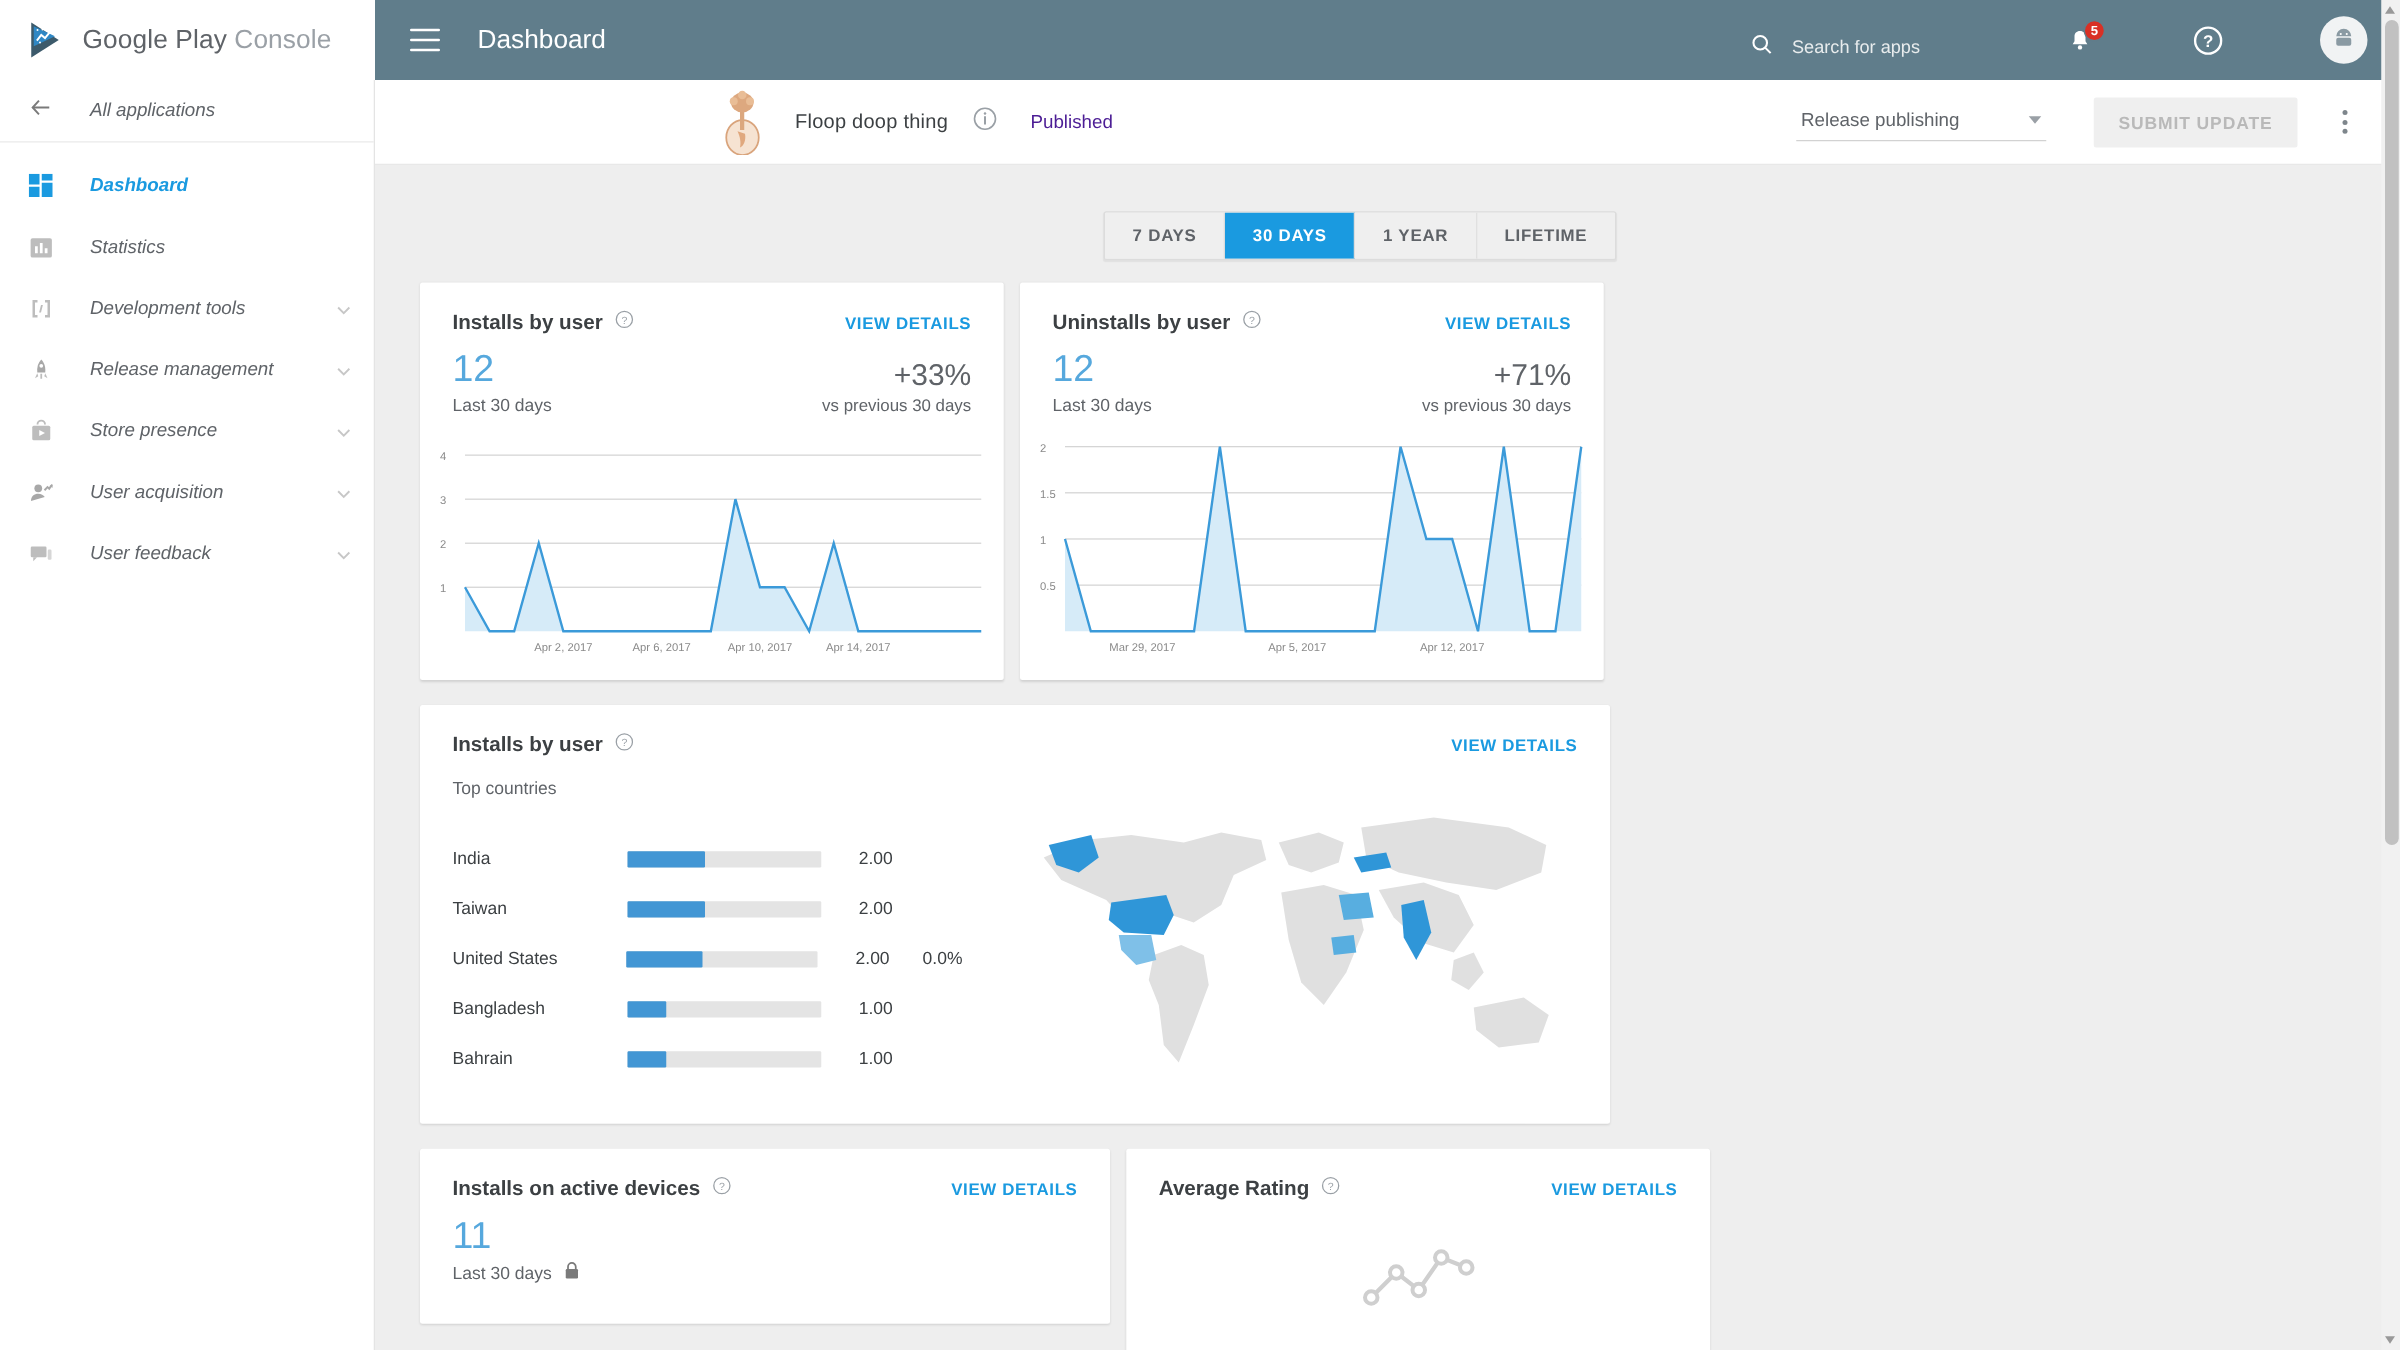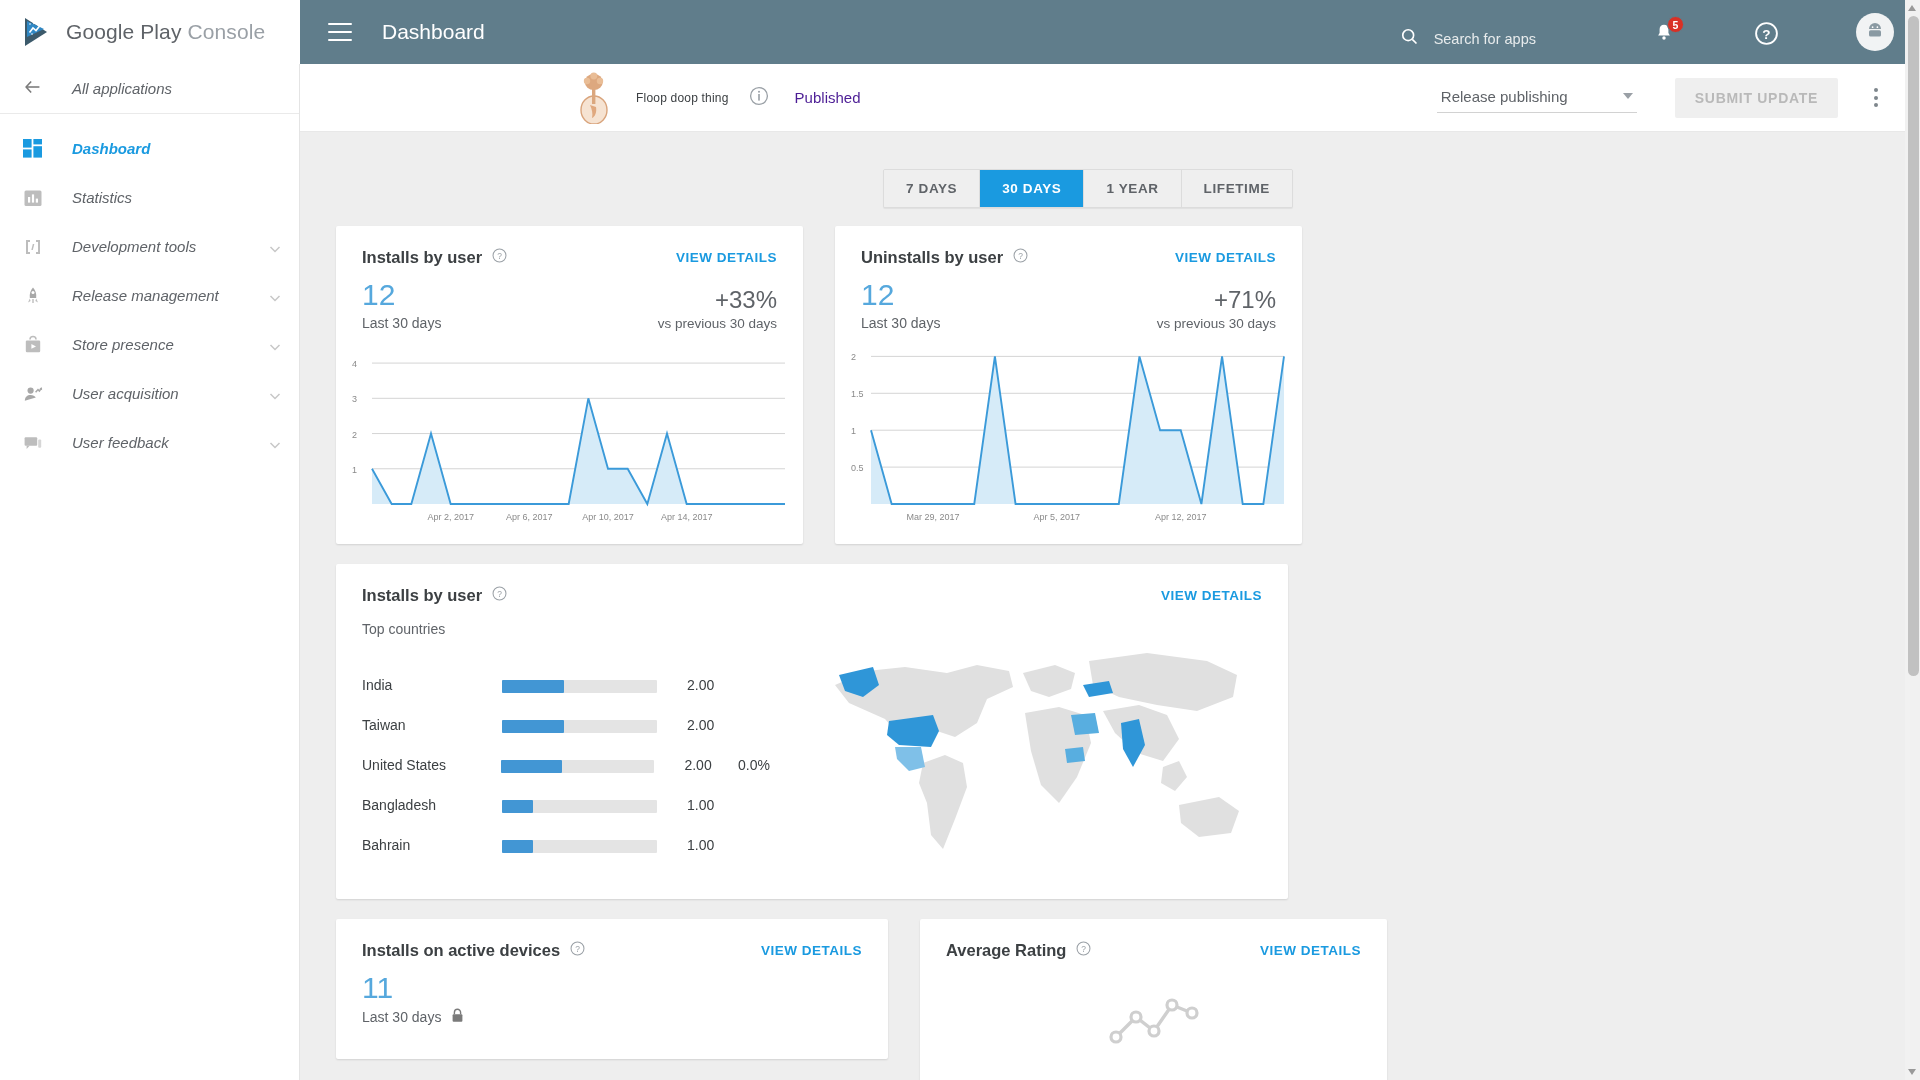--- a/index.html
+++ b/index.html
@@ -70,21 +70,21 @@
   
   .content {
     position: absolute; left: 300px; top: 64px; right: 0; bottom: 0;
     background: #eeeeee; overflow: hidden;
   }
   .apphead {
     height: 68px; background: #ffffff; display: flex; align-items: center;
     padding-left: 272px; padding-right: 32px; border-bottom: 1px solid #e8e8e8;
   }
   .appicon { width: 44px; height: 52px; margin-right: 20px; position: relative; }
-  .appname { font-size: 12px; color: #3c4043; letter-spacing: .2px; }
+  .appname { font-size: 16px; color: #3c4043; letter-spacing: .2px; }
   .info-i { margin-left: 20px; }
   .published { font-size: 15px; color: #4c1d95; margin-left: 26px; }
   .apphead-right { margin-left: auto; display: flex; align-items: center; }
   .select {
     display: flex; align-items: center; border-bottom: 1px solid #d2d2d2;
     padding: 5px 4px 7px 4px; min-width: 200px; cursor: pointer;
   }
   .select .val { font-size: 15px; color: #5f6368; }
   .caret {
     margin-left: auto; width: 0; height: 0;
@@ -108,21 +108,21 @@
             box-shadow: 0 1px 1px rgba(0,0,0,.06); }
   .range {
     padding: 11px 22px; font-size: 13.5px; font-weight: bold; letter-spacing: .6px;
     color: #5f6368; background: #efefef; cursor: pointer; border-right: 1px solid #dcdcdc;
   }
   .range:last-child { border-right: none; }
   .range.active { background: #1a9ae0; color: #ffffff; }
 
   
   .cards { padding: 18px 36px 0 36px; }
-  .row { display: flex; gap: 32px; margin-bottom: 20px; }
+  .row { display: flex; gap: 13px; margin-bottom: 20px; }
   .card { background: #ffffff; box-shadow: 0 1px 2px rgba(0,0,0,.12); border-radius: 2px; }
   .card-head { display: flex; align-items: center; padding: 22px 26px 0 26px; }
   .card-title { font-size: 16.5px; color: #3c4043; font-weight: bold; }
   .q-icon { margin-left: 10px; }
   .view-details {
     margin-left: auto; font-size: 13.5px; font-weight: bold; color: #1a9ae0;
     letter-spacing: .5px; cursor: pointer;
   }
   .metric-row { display: flex; align-items: flex-end; padding: 12px 26px 0 26px; }
   .metric-big { font-size: 30px; color: #56a8dd; font-weight: 300; line-height: 1.05; }

